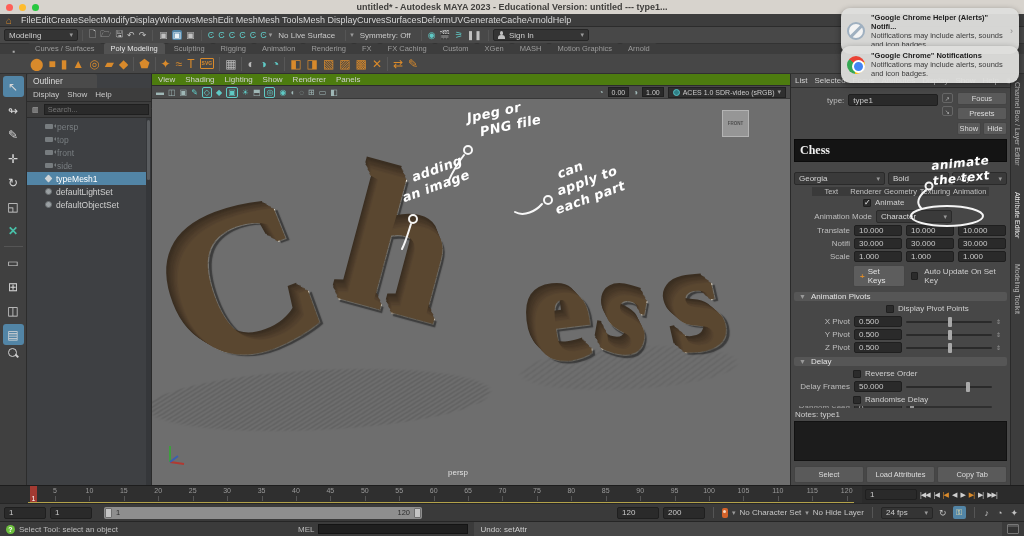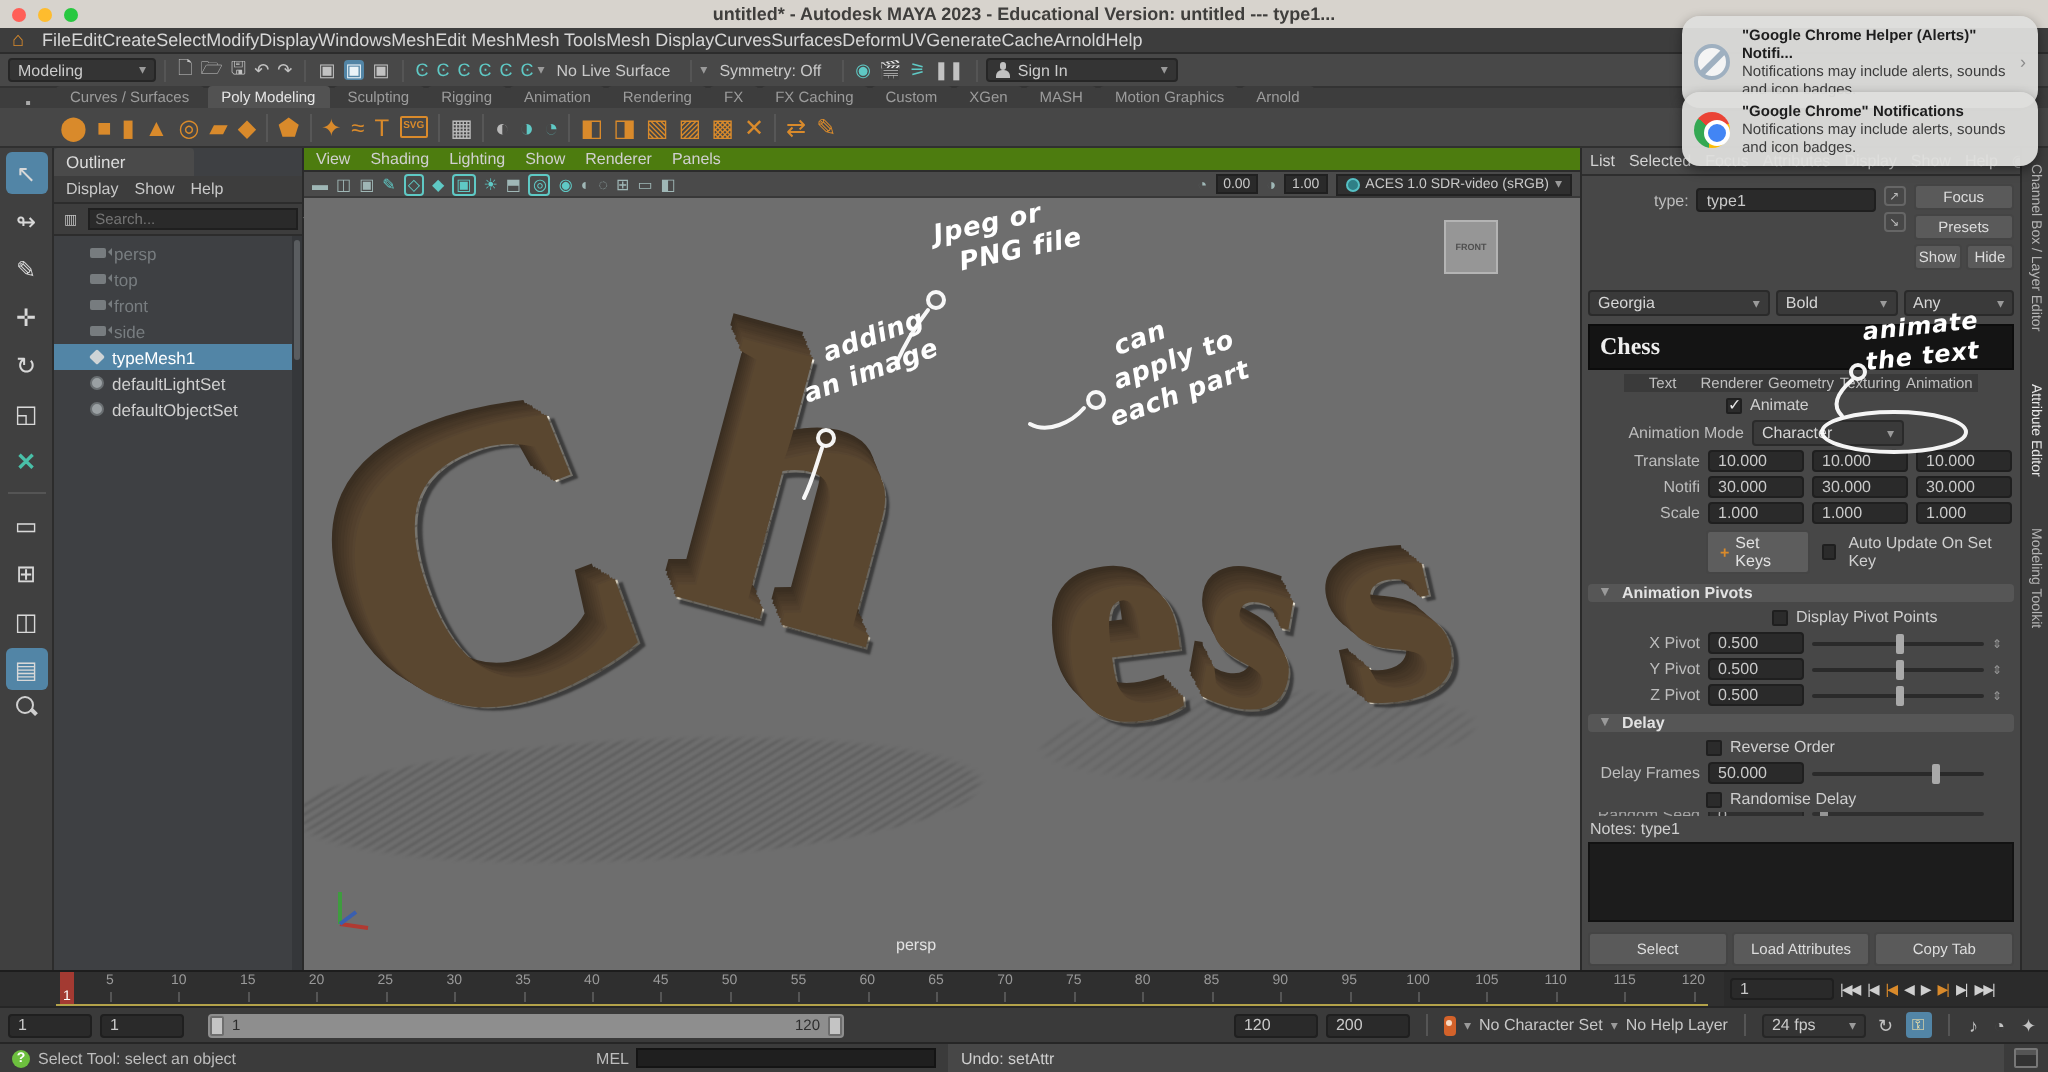--- a/index.html
+++ b/index.html
@@ -117,21 +117,21 @@
   .sub{flex:1;text-align:center;color:#c0c0c0;font-size:7.5px}
   .cbrow{display:flex;align-items:center;gap:4px;padding:2px 3px}
   .cb{width:8px;height:8px;background:#2b2b2b;border:1px solid #1f1f1f;border-radius:1px;position:relative}
   .cb.checked::after{content:"✓";position:absolute;left:0px;top:-2px;color:#e8e8e8;font-size:8px}
   .frow{display:flex;align-items:center;gap:4px;padding:1px 3px}
   .frow .lbl{width:56px;text-align:right;color:#bdbdbd}
   .f3{width:48px;height:11px}
   .slider{position:relative;width:86px;height:2px;background:#2a2a2a;border-radius:1px}
   .slider .thumb{position:absolute;top:-4px;width:4px;height:10px;background:#a9a9a9;border-radius:1px}
   .spin{color:#9a9a9a;font-size:6px}
-  .sechdr{margin:3px 3px 1px 3px;background:#565656;border-radius:2px;height:11px;display:flex;align-items:center;gap:5px;padding:0 5px;color:#e2e2e2;font-weight:bold;font-size:8px}
+  .sechdr{margin:3px 3px 1px 3px;background:#565656;border-radius:2px;height:11px;display:flex;align-items:center;gap:5px;padding:0 5px;color:#e2e2e2;font-weight:normal;font-size:8px}
   #setkeysrow{display:flex;align-items:center;gap:6px;padding:2px 3px 2px 62px}
   #setkeys{background:#5d5d5d;border:1px solid #454545;border-radius:2px;color:#e2e2e2;padding:1px 6px;display:flex;gap:3px;align-items:center}
   #setkeys .plus{color:#d98a2b;font-weight:bold}
   #notesrow{padding:2px 4px;color:#cfcfcf}
   #notesbox{margin:0 3px;background:#1c1c1c;border:1px solid #121212;flex:1;min-height:40px}
   #attrfooter{display:flex;gap:2px;padding:3px;margin-top:2px}
   #attrfooter .abtn{flex:1;padding:3px 0}
   .clip{overflow:hidden;height:6px;opacity:.8}
   
   #sidetabs{left:1010px;top:74px;width:14px;height:411px;background:#3d3d3d;border-left:1px solid #2a2a2a;display:flex;flex-direction:column;align-items:center;gap:26px;padding-top:8px}
@@ -477,36 +477,36 @@
     </span>
     <span id="typebtns">
       <span class="abtn">Focus</span>
       <span class="abtn">Presets</span>
       <span class="showhide">
         <span class="abtn">Show</span>
         <span class="abtn">Hide</span>
       </span>
     </span>
   </div>
+  <div id="textarea">
+    <div class="tv">Chess</div>
+  </div>
   <div id="fontrow">
     <span class="fsel" style="flex:1.6">
         <span>Georgia</span>
         <span class="caret">▾</span>
       </span>
     <span class="fsel" style="flex:1">
         <span>Bold</span>
         <span class="caret">▾</span>
       </span>
     <span class="fsel" style="flex:0.9">
         <span>Any</span>
         <span class="caret">▾</span>
       </span>
-  </div>
-  <div id="textarea">
-    <div class="tv">Chess</div>
   </div>
   <div id="subtabs">
     <span style="display:flex;flex:1">
         <span class="sub">Text</span>
         <span class="sub">Renderer</span>
         <span class="sub">Geometry</span>
         <span class="sub">Texturing</span>
         <span class="sub">Animation</span>
       </span>
   </div>
@@ -676,21 +676,21 @@
     <span class="rhandle" style="right:1px"></span>
   </span>
   <span style="flex:1"></span>
   <span class="field" style="width:42px">120</span>
   <span class="field" style="width:42px">200</span>
   <span class="sep"></span>
   <span class="key-icon"></span>
   <span class="caret">▾</span>
   <span style="color:#c6c6c6">No Character Set</span>
   <span class="caret">▾</span>
-  <span style="color:#c6c6c6">No Help Layer</span>
+  <span style="color:#c6c6c6">No Hide Layer</span>
   <span class="sep"></span>
   <span class="dd" style="width:52px;justify-content:space-between">
       <span>24 fps</span>
       <span class="caret">▾</span>
     </span>
   <span class="ic">↻</span>
   <span class="autokey">⚿</span>
   <span class="sep"></span>
   <span class="ic">♪</span>
   <span class="ic">◔</span>

